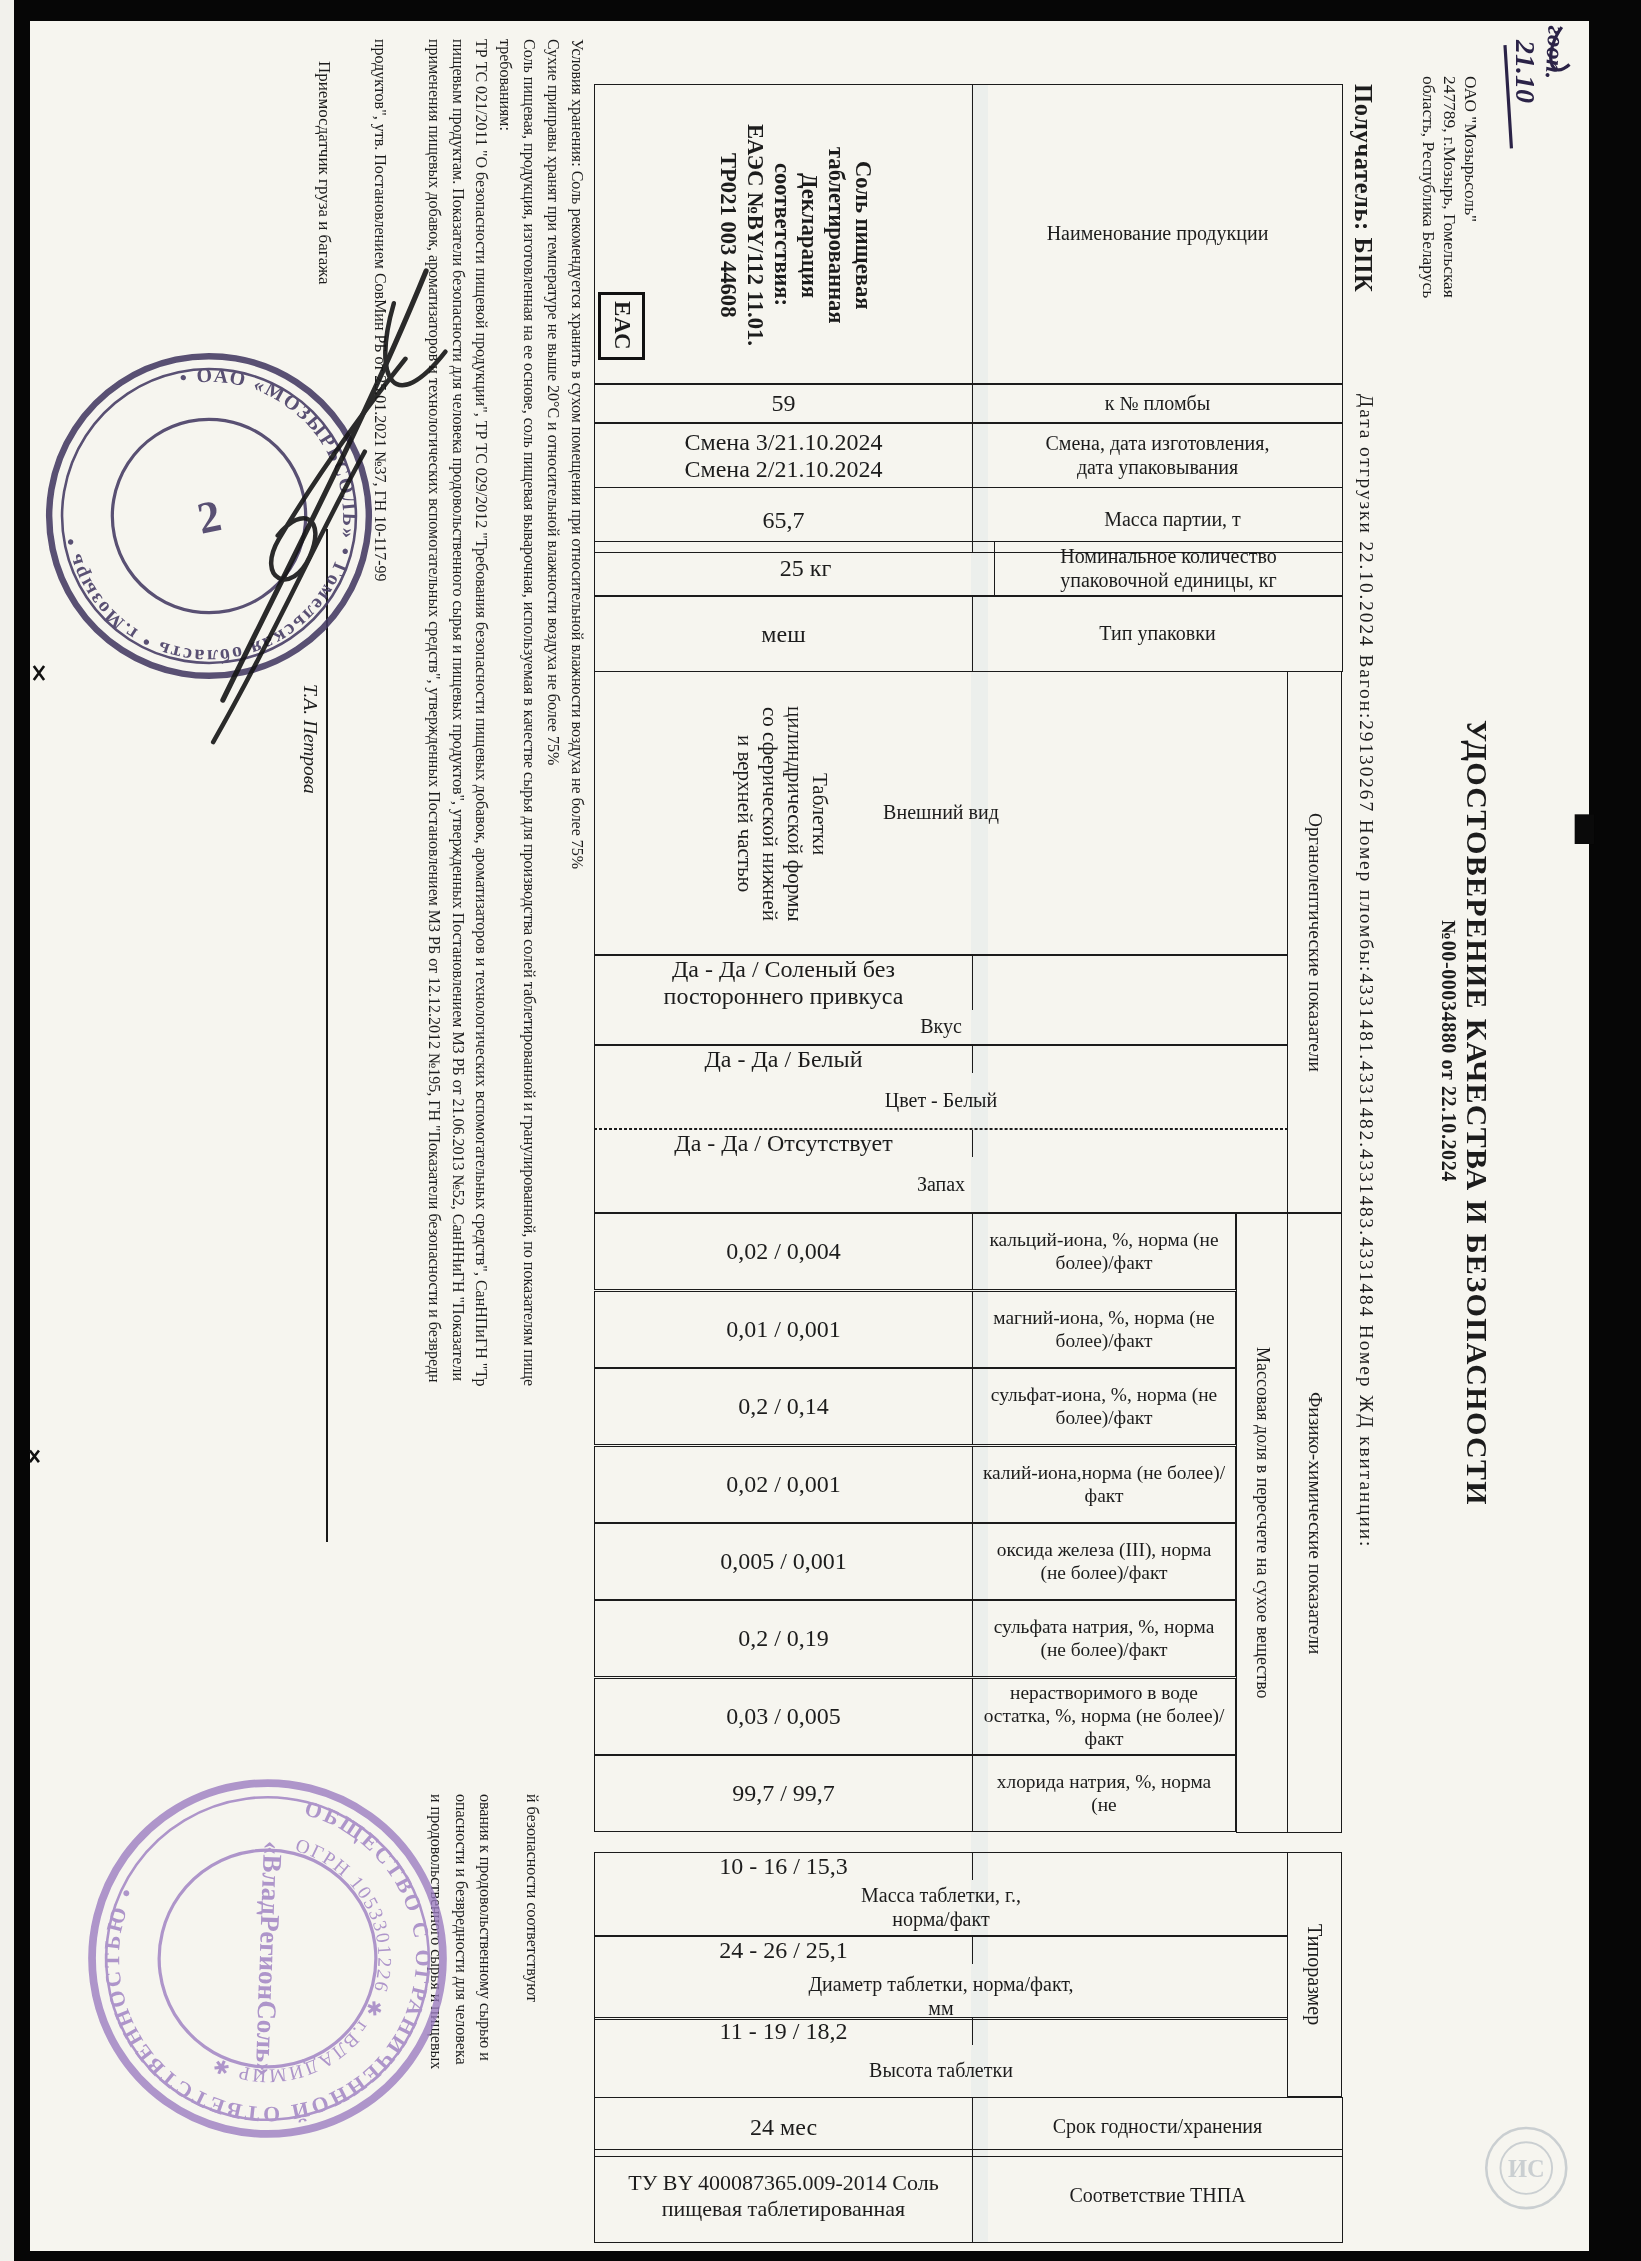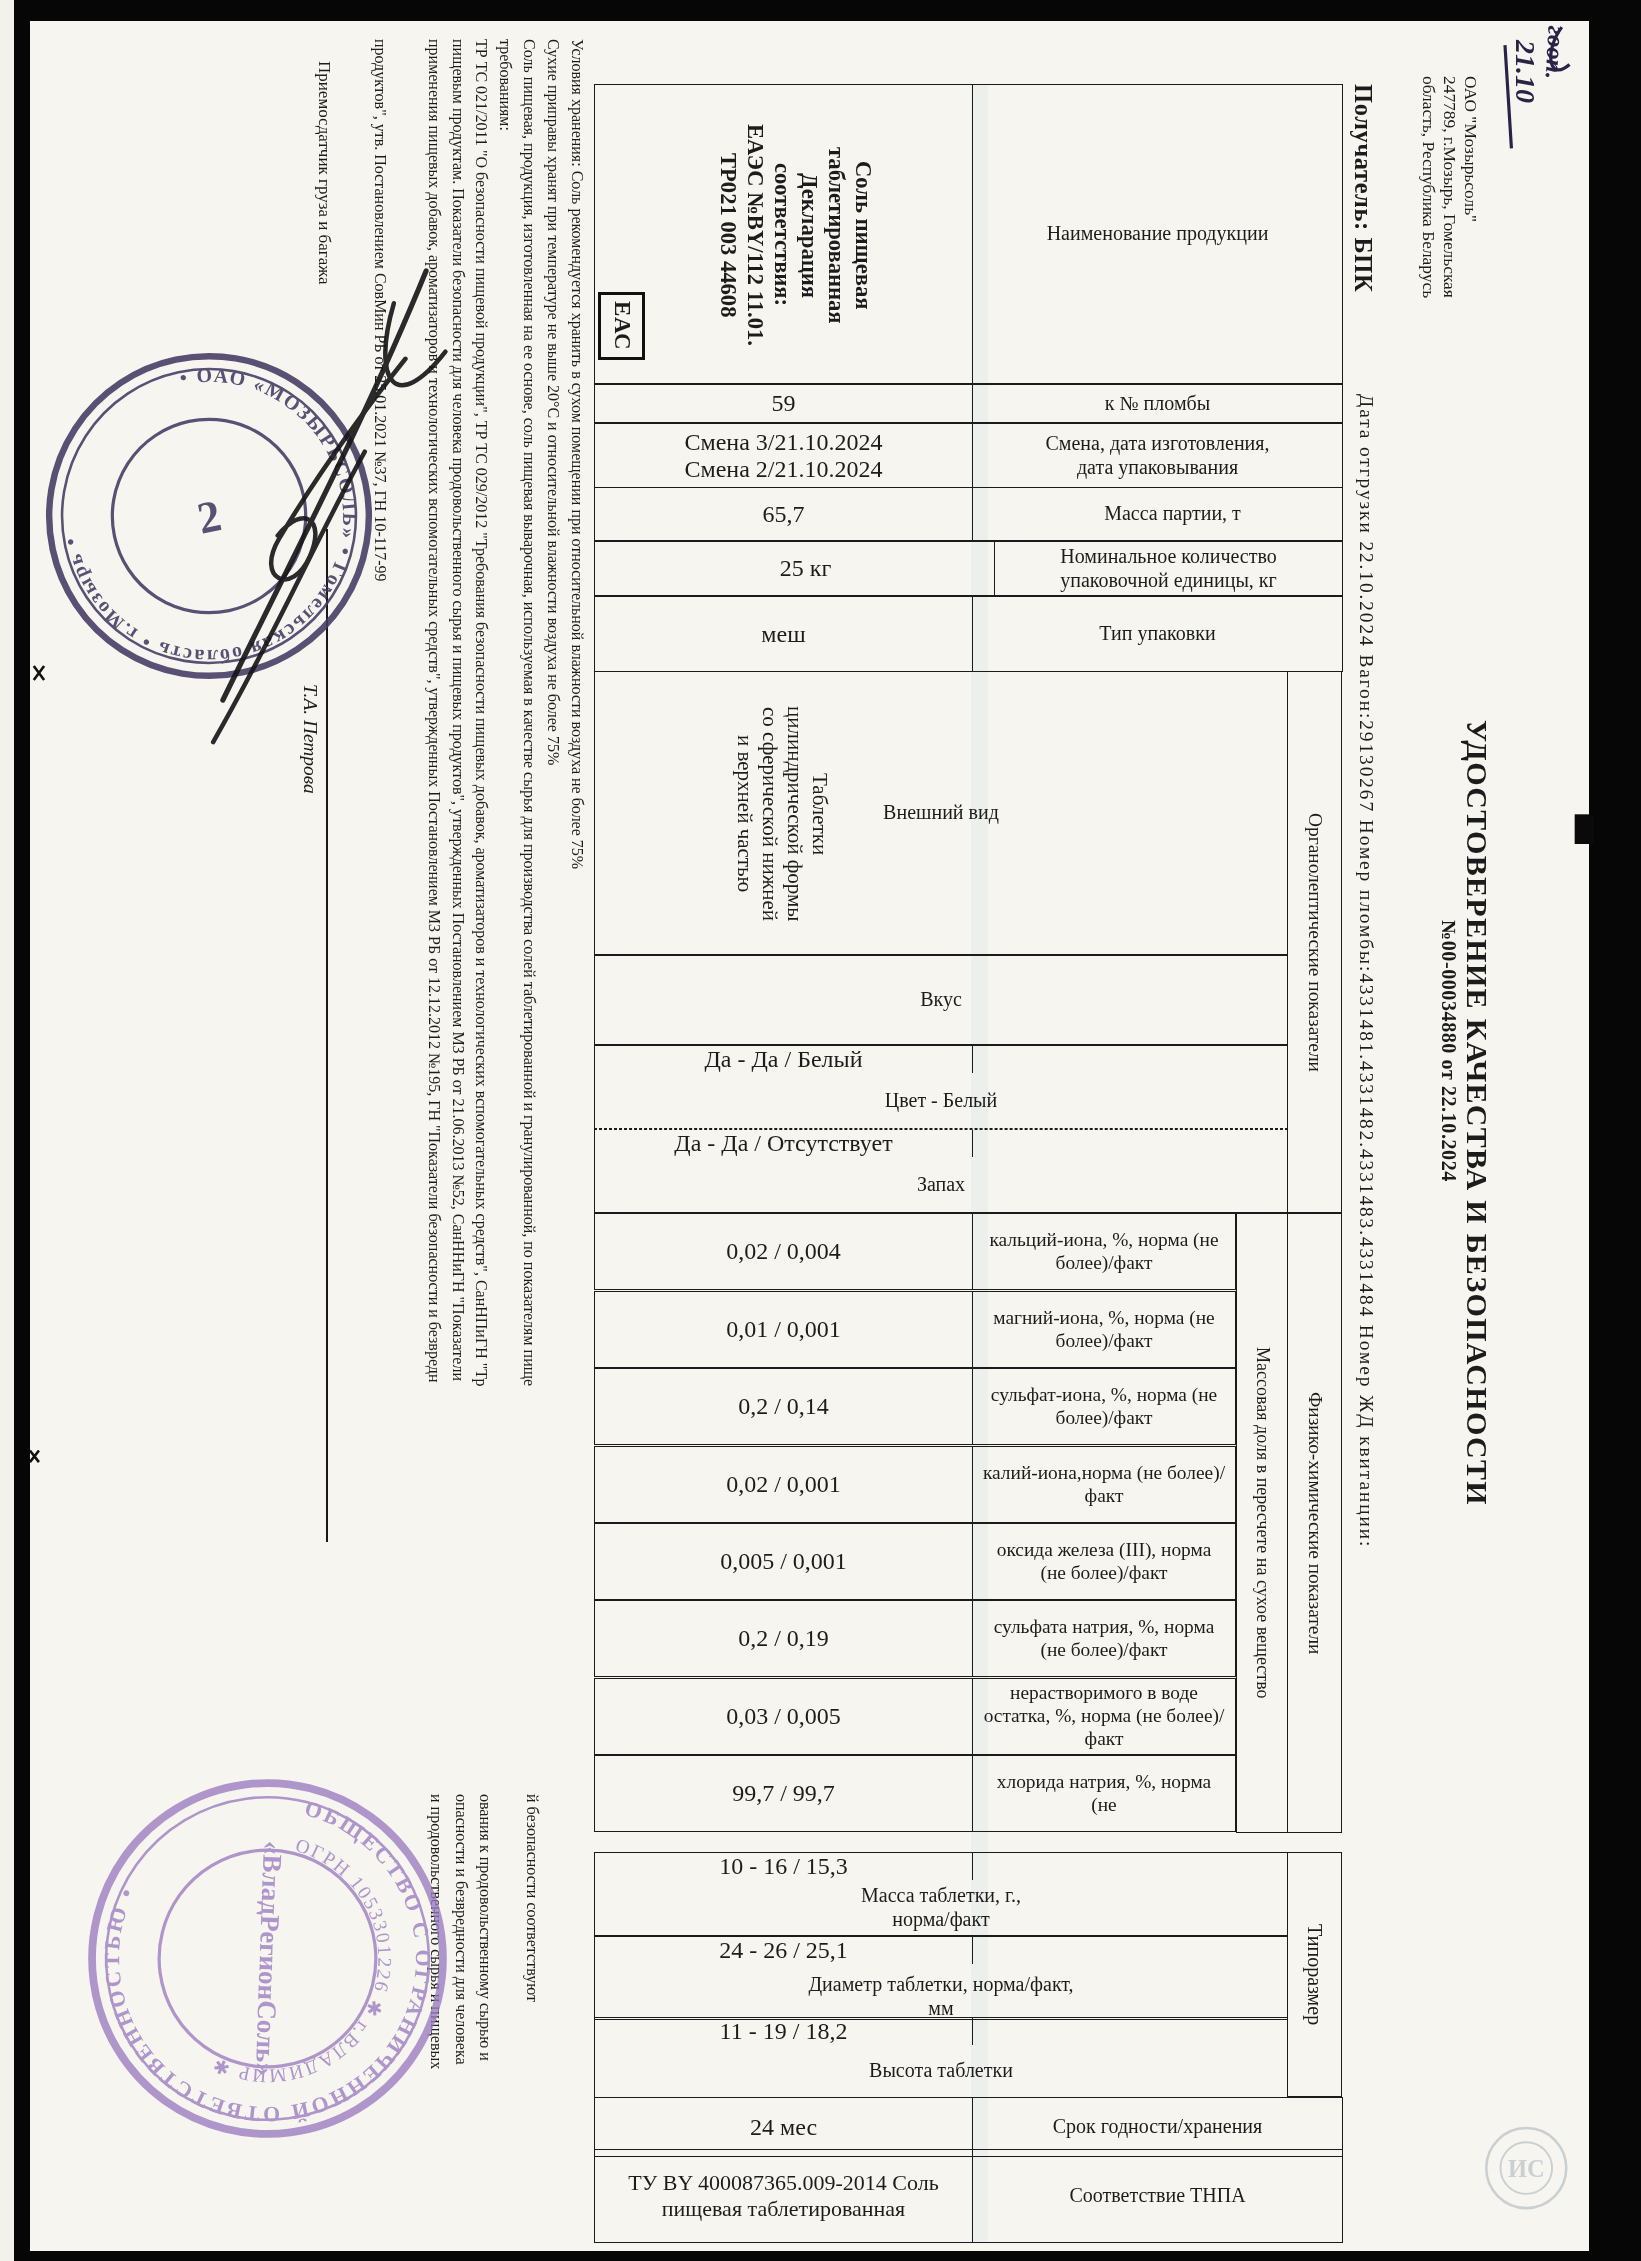--- a/index.html
+++ b/index.html
@@ -102,21 +102,21 @@
 <div class="trow wide" style="top:384px;height:39px;">
   <div class="cellv">59</div>
   <div class="celll">к № пломбы</div>
 </div>
 <div class="trow wide" style="top:423px;height:65px;">
   <div class="cellv pre">Смена 3/21.10.2024
 Смена 2/21.10.2024</div>
   <div class="celll pre">Смена, дата изготовления,
 дата упаковывания</div>
 </div>
-<div class="trow wide" style="top:487px;height:54px;gap:30px;">
+<div class="trow wide" style="top:487px;height:66px;gap:30px;">
   <div class="cellv">65,7</div>
   <div class="celll">Масса партии, т</div>
 </div>
 <div class="trow wide" style="top:541px;height:55px;padding-left:22px;">
   <div class="cellv">25 кг</div>
   <div class="celll pre">Номинальное количество
 упаковочной единицы, кг</div>
 </div>
 <div class="trow wide" style="top:596px;height:76px;">
   <div class="cellv">меш</div>
@@ -126,20 +126,22 @@
 <div class="trow mid" style="top:671px;height:284px;">
   <div class="cellv"></div>
   <div class="celll">Внешний вид</div>
 </div>
 <div id="vneshvid" class="vt pre">Таблетки
 цилиндрической формы
 со сферической нижней
 и верхней частью</div>
 
 <div class="trow mid" style="top:955px;height:90px;">
+  <div class="cellv pre">Да - Да / Соленый без
+постороннего привкуса</div>
   <div class="celll">Вкус</div>
 </div>
 <div class="trow mid dashed-bottom" style="top:1045px;height:84px;">
   <div class="cellv">Да - Да / Белый</div>
   <div class="celll">Цвет - Белый</div>
 </div>
 <div class="trow mid dashed-top" style="top:1129px;height:84px;">
   <div class="cellv">Да - Да / Отсутствует</div>
   <div class="celll">Запах</div>
 </div>

